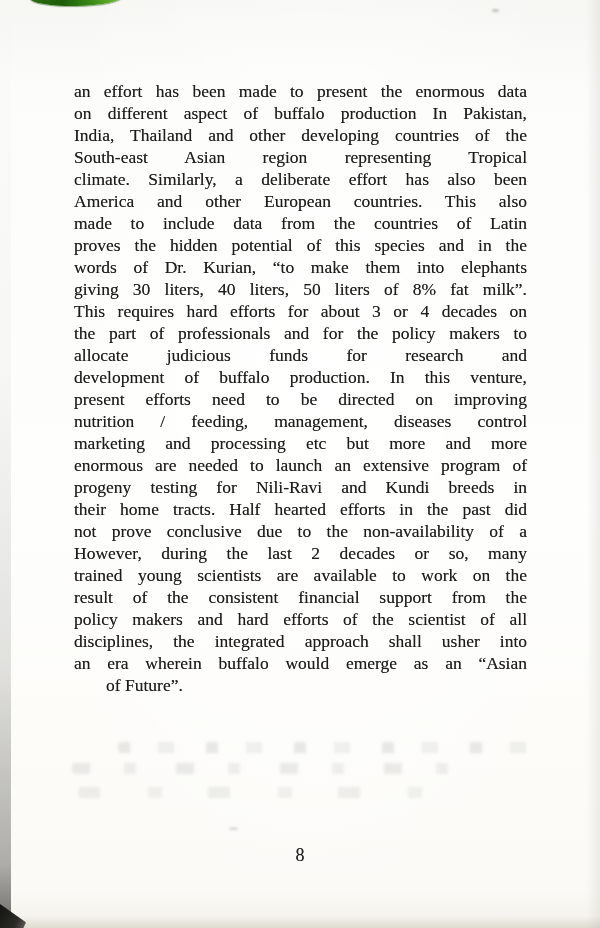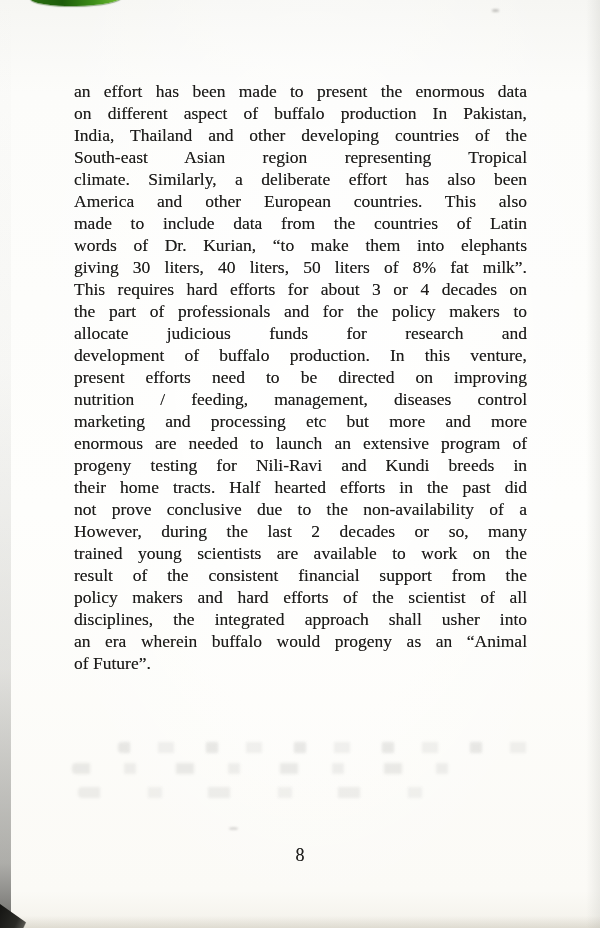--- a/index.html
+++ b/index.html
@@ -89,20 +89,21 @@
   }
   .tline {
     text-align: justify;
     text-align-last: justify;
     white-space: normal;
     height: 22px;
     overflow: visible;
   }
   .tline-last {
     text-align-last: left;
+    margin-left: 32px;
   }
   
   .ghost {
     position: absolute;
     height: 11px;
     filter: blur(1.6px);
     opacity: 0.55;
     border-radius: 4px;
   }
   .ghost-1 {
@@ -158,39 +159,40 @@
   <div class="speck speck-2"></div>
 
   <div class="text-block" id="body-text">
       <div class="tline">an effort has been made to present the enormous data</div>
       <div class="tline">on different aspect of buffalo production In Pakistan,</div>
       <div class="tline">India, Thailand and other developing countries of the</div>
       <div class="tline">South-east Asian region representing Tropical</div>
       <div class="tline">climate. Similarly, a deliberate effort has also been</div>
       <div class="tline">America and other European countries. This also</div>
       <div class="tline">made to include data from the countries of Latin</div>
+      <div class="tline">proves the hidden potential of this species and in the</div>
       <div class="tline">words of Dr. Kurian, “to make them into elephants</div>
       <div class="tline">giving 30 liters, 40 liters, 50 liters of 8% fat milk”.</div>
       <div class="tline">This requires hard efforts for about 3 or 4 decades on</div>
       <div class="tline">the part of professionals and for the policy makers to</div>
       <div class="tline">allocate judicious funds for research and</div>
       <div class="tline">development of buffalo production. In this venture,</div>
       <div class="tline">present efforts need to be directed on improving</div>
       <div class="tline">nutrition / feeding, management, diseases control</div>
       <div class="tline">marketing and processing etc but more and more</div>
       <div class="tline">enormous are needed to launch an extensive program of</div>
       <div class="tline">progeny testing for Nili-Ravi and Kundi breeds in</div>
       <div class="tline">their home tracts. Half hearted efforts in the past did</div>
       <div class="tline">not prove conclusive due to the non-availability of a</div>
       <div class="tline">However, during the last 2 decades or so, many</div>
       <div class="tline">trained young scientists are available to work on the</div>
       <div class="tline">result of the consistent financial support from the</div>
       <div class="tline">policy makers and hard efforts of the scientist of all</div>
       <div class="tline">disciplines, the integrated approach shall usher into</div>
-      <div class="tline">an era wherein buffalo would progeny as an “Animal</div>
+      <div class="tline">an era wherein buffalo would emerge as an “Asian</div>
       <div class="tline tline-last">of Future”.</div>
     </div>
 
   <div class="ghost ghost-1"></div>
   <div class="ghost ghost-2"></div>
   <div class="ghost ghost-3"></div>
 
   <div class="page-number">8</div>
 </div>
 

